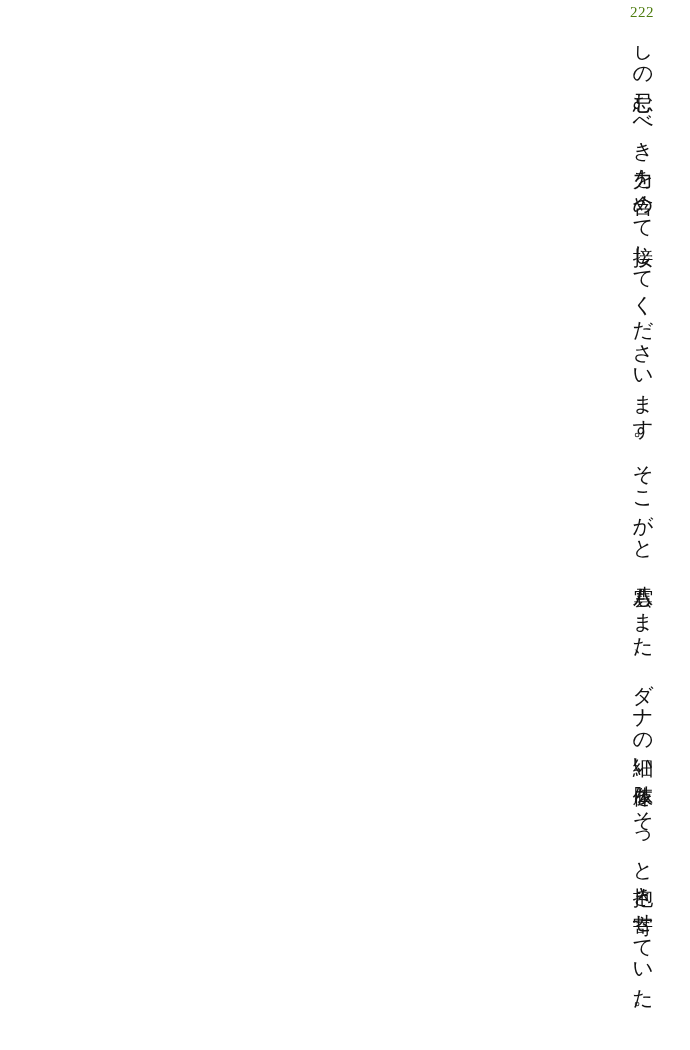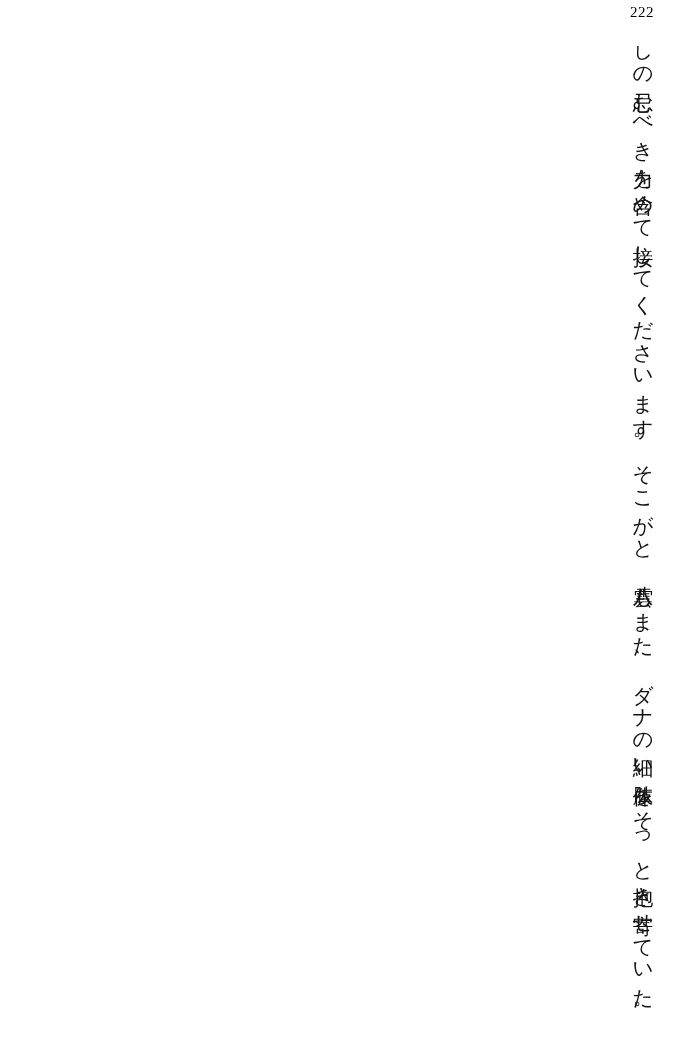--- a/index.html
+++ b/index.html
@@ -24,21 +24,21 @@
     box-sizing: border-box;
   }
 
   
   .page-number {
     position: absolute;
     top: 4px;
     right: 36px;
     font-size: 15px;
     letter-spacing: 0.5px;
-    color: #000000;
+    color: #4d7c0f;
     font-family: "Liberation Serif", "DejaVu Serif", serif;
   }
 
   
   .vtext {
     position: absolute;
     top: 46px;
     left: 28px;
     right: 30px;
     height: 975px;

